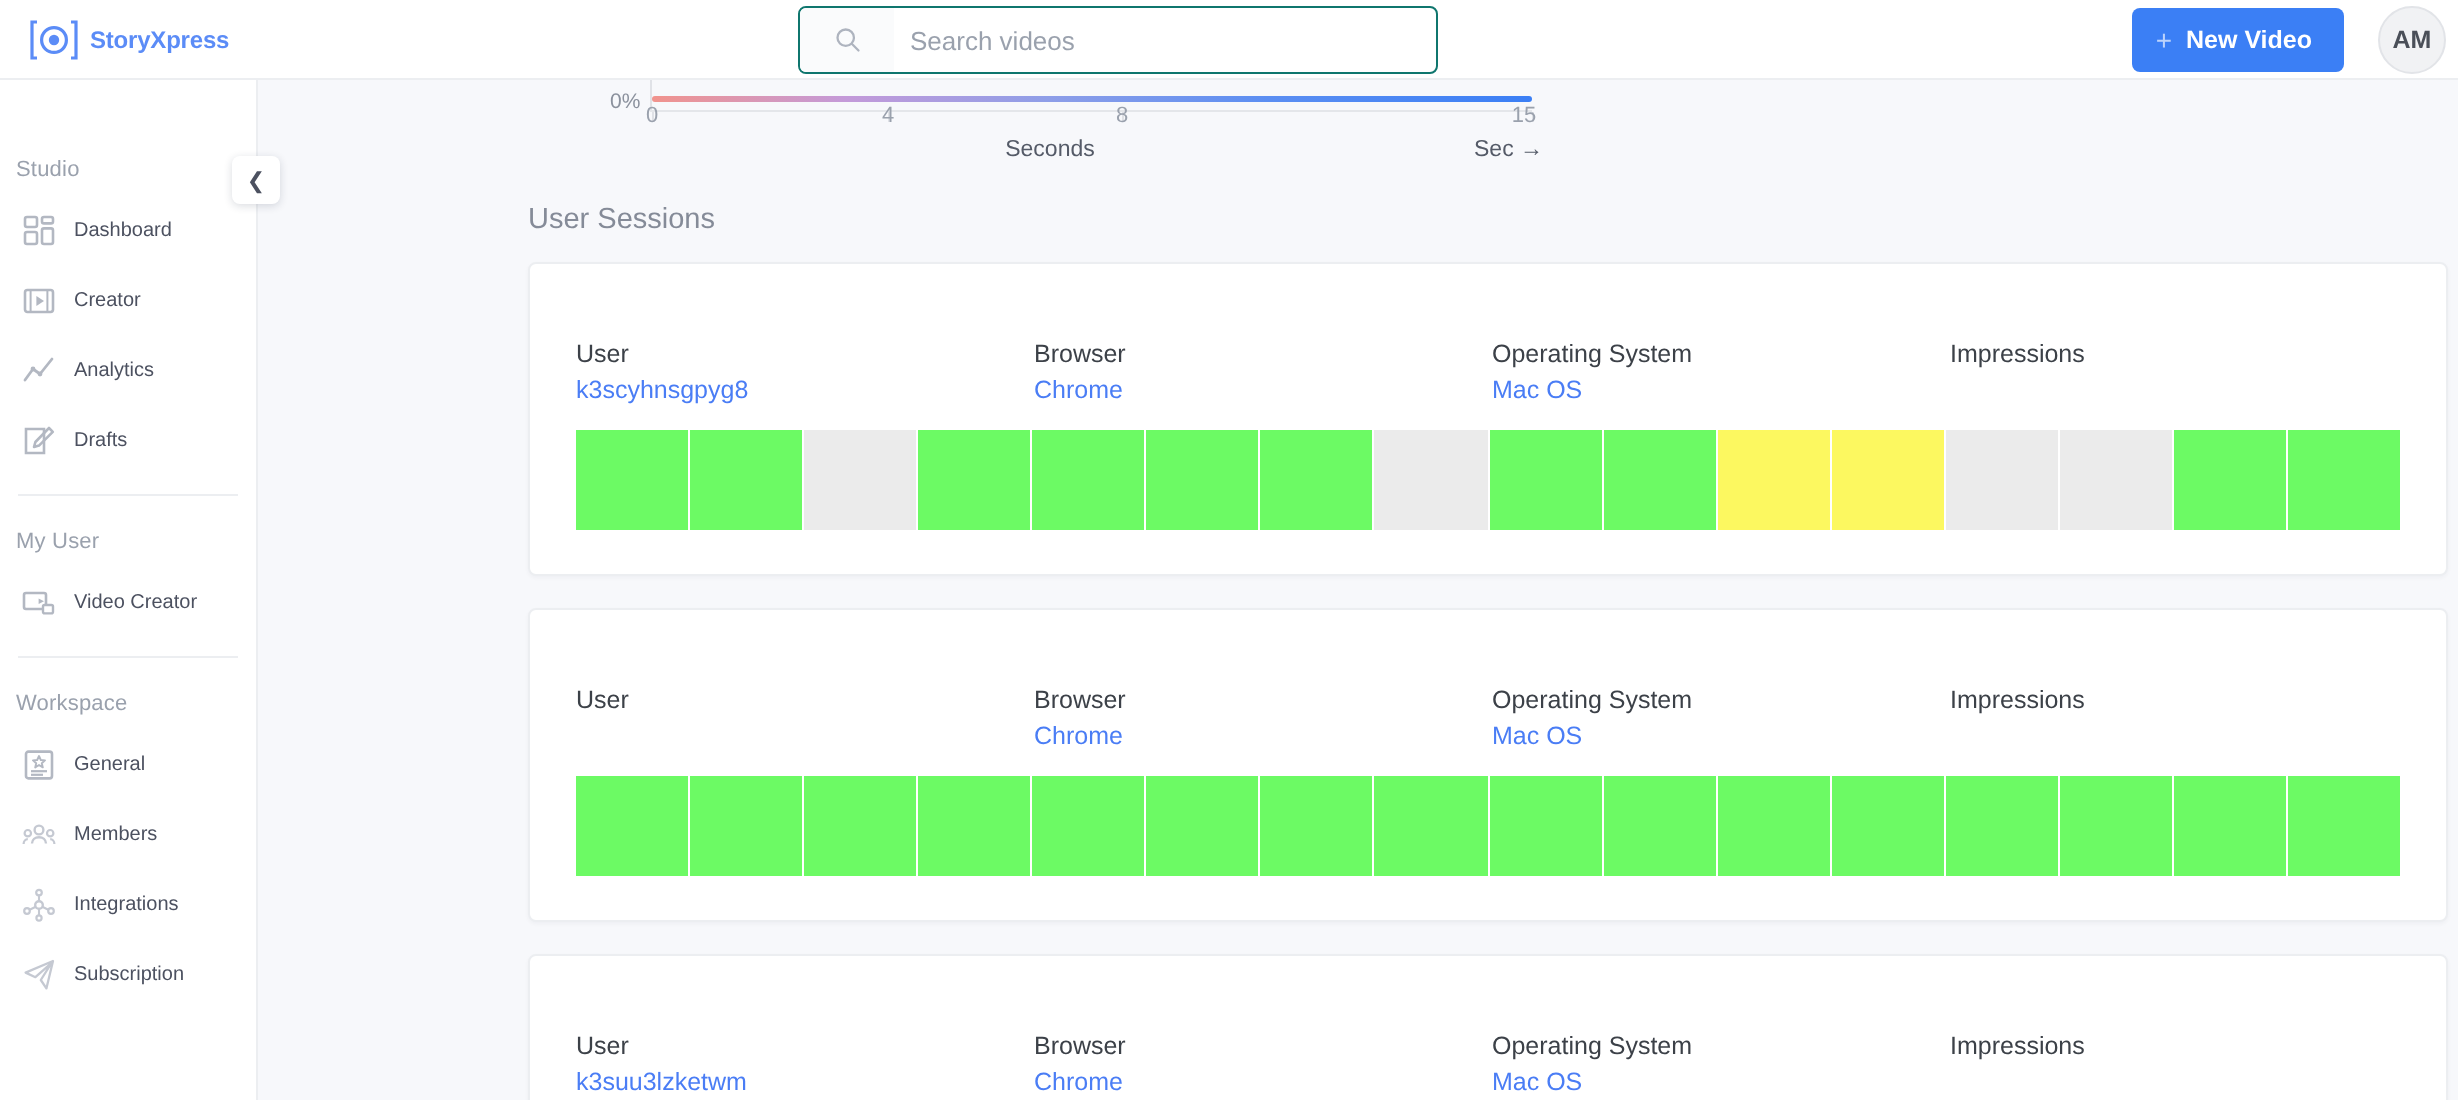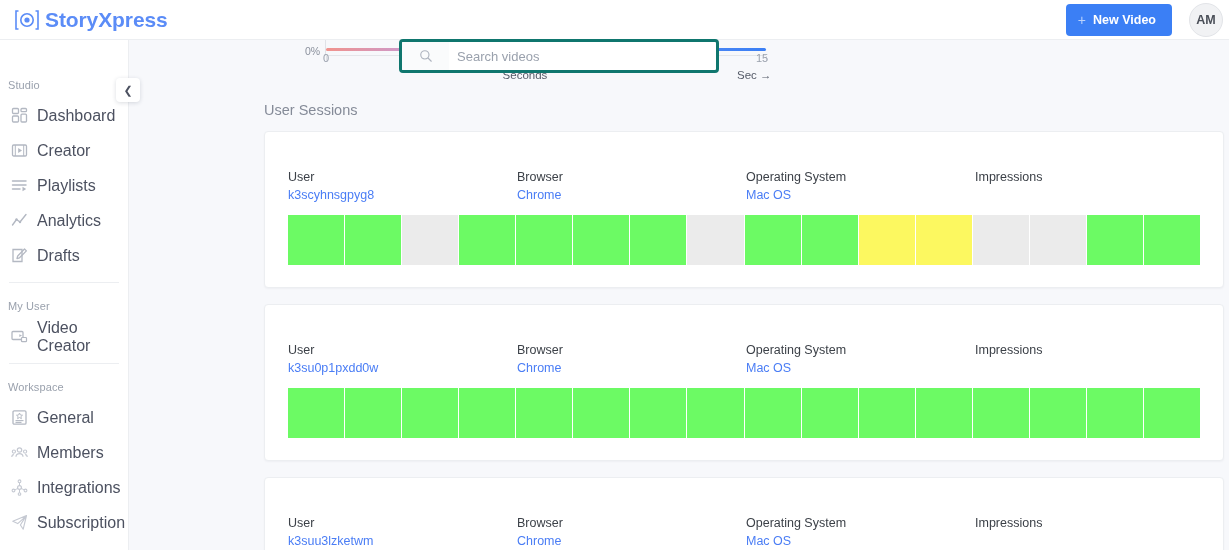--- a/index.html
+++ b/index.html
@@ -16,31 +16,30 @@
     position: absolute; top: 0; left: 0;
     width: 1229px; height: 40px;
     background: #ffffff;
     border-bottom: 1px solid #eceef1;
     display: flex; align-items: center;
     z-index: 30;
   }
   .brand { display: flex; align-items: center; margin-left: 14px; gap: 5px; }
   .brand-mark { width: 26px; height: 22px; position: relative; }
   .brand-name {
-    font-size: 21px; font-weight: 700; color: #5b8cf7;
+    font-size: 12px; font-weight: 700; color: #5b8cf7;
     letter-spacing: -0.1px;
   }
   .search-wrap {
     position: absolute; left: 399px; top: 3px;
     width: 320px; height: 34px;
-    border: 3px solid #0f766e; border-radius: 4px;
+    border: 1px solid #0f766e; border-radius: 4px;
     background: #ffffff;
     display: flex; align-items: center;
     overflow: hidden;
-    margin-top: 36px;
   }
   .search-icon-box {
     width: 47px; height: 100%;
     background: #fafbfc;
     display: flex; align-items: center; justify-content: center;
   }
   .search-input {
     flex: 1; height: 100%; border: none; outline: none;
     font-family: "Liberation Sans", sans-serif;
     font-size: 13px; color: #3c4257;
@@ -79,21 +78,21 @@
   }
   .nav-group-label {
     font-size: 11px; color: #9aa1ad;
     padding: 0 16px 7px 8px; letter-spacing: 0.1px;
   }
   .nav-item {
     display: flex; align-items: center; gap: 9px;
     height: 35px; padding-left: 11px;
     cursor: pointer;
   }
-  .nav-item-label { font-size: 16px; color: #4c5160; font-weight: 400; }
+  .nav-item-label { font-size: 10px; color: #4c5160; font-weight: 400; }
   .nav-ico { width: 17px; height: 17px; flex: 0 0 17px; color: #b3b8c2; }
   .nav-ico svg { display: block; width: 17px; height: 17px; }
   .nav-divider { height: 1px; background: #eceef1; margin: 9px 9px 0 9px; }
   .grp-gap { height: 17px; }
 
   .collapse-btn {
     position: absolute; left: 116px; top: 78px;
     width: 24px; height: 24px;
     background: #ffffff;
     border-radius: 4px;
@@ -239,31 +238,20 @@
         <svg viewBox="0 0 17 17">
             <rect x="1.5" y="3" width="14" height="11" rx="1.2" stroke="#b3b8c2" stroke-width="1.3" fill="none"></rect>
             <line x1="4.3" y1="3" x2="4.3" y2="14" stroke="#b3b8c2" stroke-width="1"></line>
             <line x1="12.7" y1="3" x2="12.7" y2="14" stroke="#b3b8c2" stroke-width="1"></line>
             <path d="M7.2 6 L11 8.5 L7.2 11 Z" fill="#b3b8c2"></path>
           </svg>
       </span>
       <span class="nav-item-label">Creator</span>
     </div>
 
-    <div class="nav-item">
-      <span class="nav-ico">
-        <svg viewBox="0 0 17 17">
-            <line x1="1.5" y1="4" x2="15" y2="4" stroke="#b3b8c2" stroke-width="1.5" stroke-linecap="round"></line>
-            <line x1="1.5" y1="8" x2="15" y2="8" stroke="#b3b8c2" stroke-width="1.5" stroke-linecap="round"></line>
-            <line x1="1.5" y1="12" x2="9" y2="12" stroke="#b3b8c2" stroke-width="1.5" stroke-linecap="round"></line>
-            <path d="M11.5 9.8 L15.2 12 L11.5 14.2 Z" fill="#b3b8c2"></path>
-          </svg>
-      </span>
-      <span class="nav-item-label">Playlists</span>
-    </div>
 
     <div class="nav-item">
       <span class="nav-ico">
         <svg viewBox="0 0 17 17">
             <polyline points="1.5,13 5.5,7.5 9,10 15,2.5" stroke="#b3b8c2" stroke-width="1.4" fill="none" stroke-linecap="round" stroke-linejoin="round"></polyline>
             <circle cx="5.5" cy="7.5" r="1.2" fill="#b3b8c2"></circle>
             <circle cx="9" cy="10" r="1.2" fill="#b3b8c2"></circle>
           </svg>
       </span>
       <span class="nav-item-label">Analytics</span>
@@ -417,21 +405,20 @@
             <div class="heat-seg" style="background: rgb(235, 235, 235);"></div>
             <div class="heat-seg" style="background: rgb(235, 235, 235);"></div>
             <div class="heat-seg" style="background: rgb(108, 250, 100);"></div>
             <div class="heat-seg" style="background: rgb(108, 250, 100);"></div>
           </div>
         </div>
         <div class="session-card">
           <div class="meta-row">
             <div class="meta-col c-user">
               <div class="meta-label">User</div>
-              <div class="meta-value">k3su0p1pxdd0w</div>
             </div>
             <div class="meta-col c-browser">
               <div class="meta-label">Browser</div>
               <div class="meta-value">Chrome</div>
             </div>
             <div class="meta-col c-os">
               <div class="meta-label">Operating System</div>
               <div class="meta-value">Mac OS</div>
             </div>
             <div class="meta-col c-impr">

